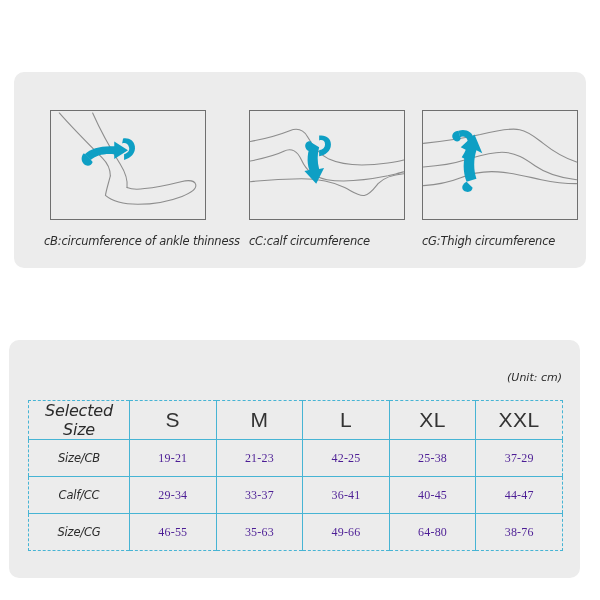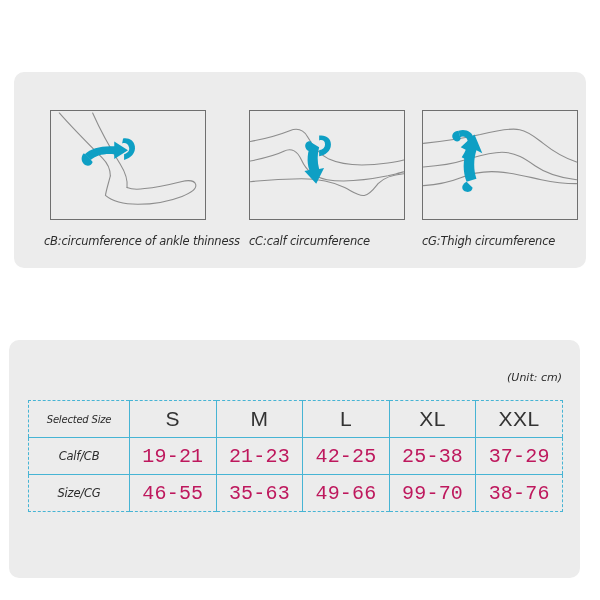--- a/index.html
+++ b/index.html
@@ -125,33 +125,33 @@
     width: 100px;
     text-align: right;
     padding-right: 14px;
     font-family: "DejaVu Sans", sans-serif;
     font-style: italic;
     font-size: 11.5px;
     color: #2b2b2b;
     letter-spacing: -0.2px;
   }
   tr.header-row td.row-label {
-    font-size: 10px;
+    font-size: 16px;
   }
   tr.header-row td.size-head {
     font-family: "Liberation Sans", sans-serif;
     font-size: 21px;
     color: #333333;
     font-weight: 400;
     letter-spacing: 0.5px;
   }
   td.value-cell {
-    font-family: Liberation Mono, monospace;
-    font-size: 20px;
-    color: #be185d;
+    font-family: Liberation Serif, serif;
+    font-size: 12px;
+    color: #4c1d95;
     letter-spacing: 0.2px;
   }
 </style>
 </head>
 <body>
 
 <div class="card" id="illustration-card">
   <div class="fig-row">
 
     <div class="figure fig-1">
@@ -225,33 +225,41 @@
         <tr class="header-row">
           <td class="row-label">Selected Size</td>
           <td class="size-head">S</td>
           <td class="size-head">M</td>
           <td class="size-head">L</td>
           <td class="size-head">XL</td>
           <td class="size-head">XXL</td>
         </tr>
 
         <tr>
-          <td class="row-label">Calf/CB</td>
+          <td class="row-label">Size/CB</td>
           <td class="value-cell">19-21</td>
           <td class="value-cell">21-23</td>
           <td class="value-cell">42-25</td>
           <td class="value-cell">25-38</td>
           <td class="value-cell">37-29</td>
         </tr>
 
+        <tr>
+          <td class="row-label">Calf/CC</td>
+          <td class="value-cell">29-34</td>
+          <td class="value-cell">33-37</td>
+          <td class="value-cell">36-41</td>
+          <td class="value-cell">40-45</td>
+          <td class="value-cell">44-47</td>
+        </tr>
 
         <tr>
           <td class="row-label">Size/CG</td>
           <td class="value-cell">46-55</td>
           <td class="value-cell">35-63</td>
           <td class="value-cell">49-66</td>
-          <td class="value-cell">99-70</td>
+          <td class="value-cell">64-80</td>
           <td class="value-cell">38-76</td>
         </tr>
       </tbody>
     </table>
   </div>
 </div>
 
 </body></html>

